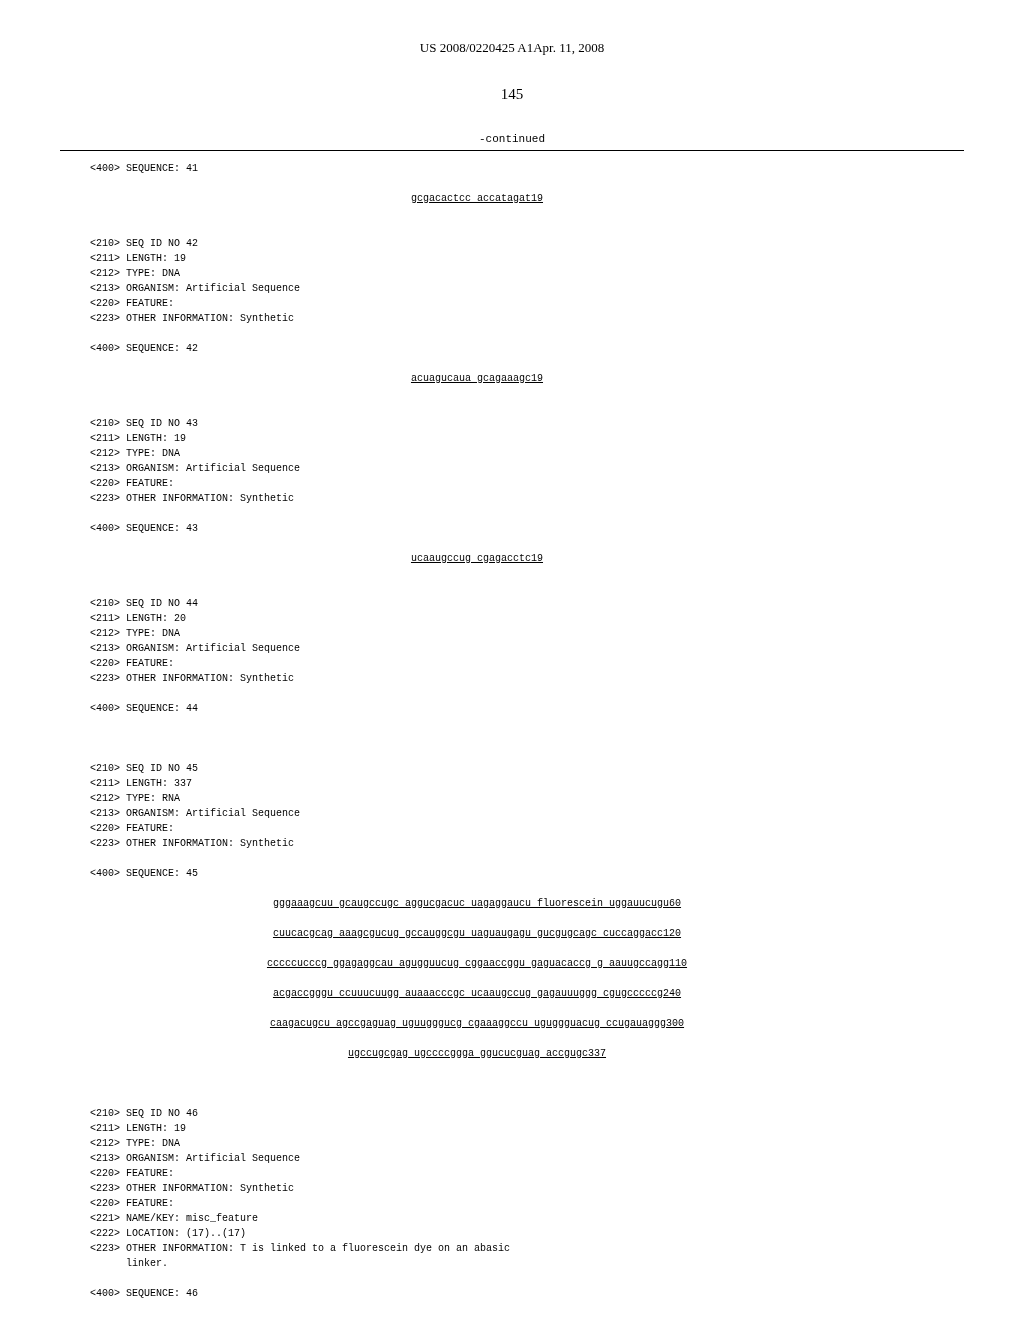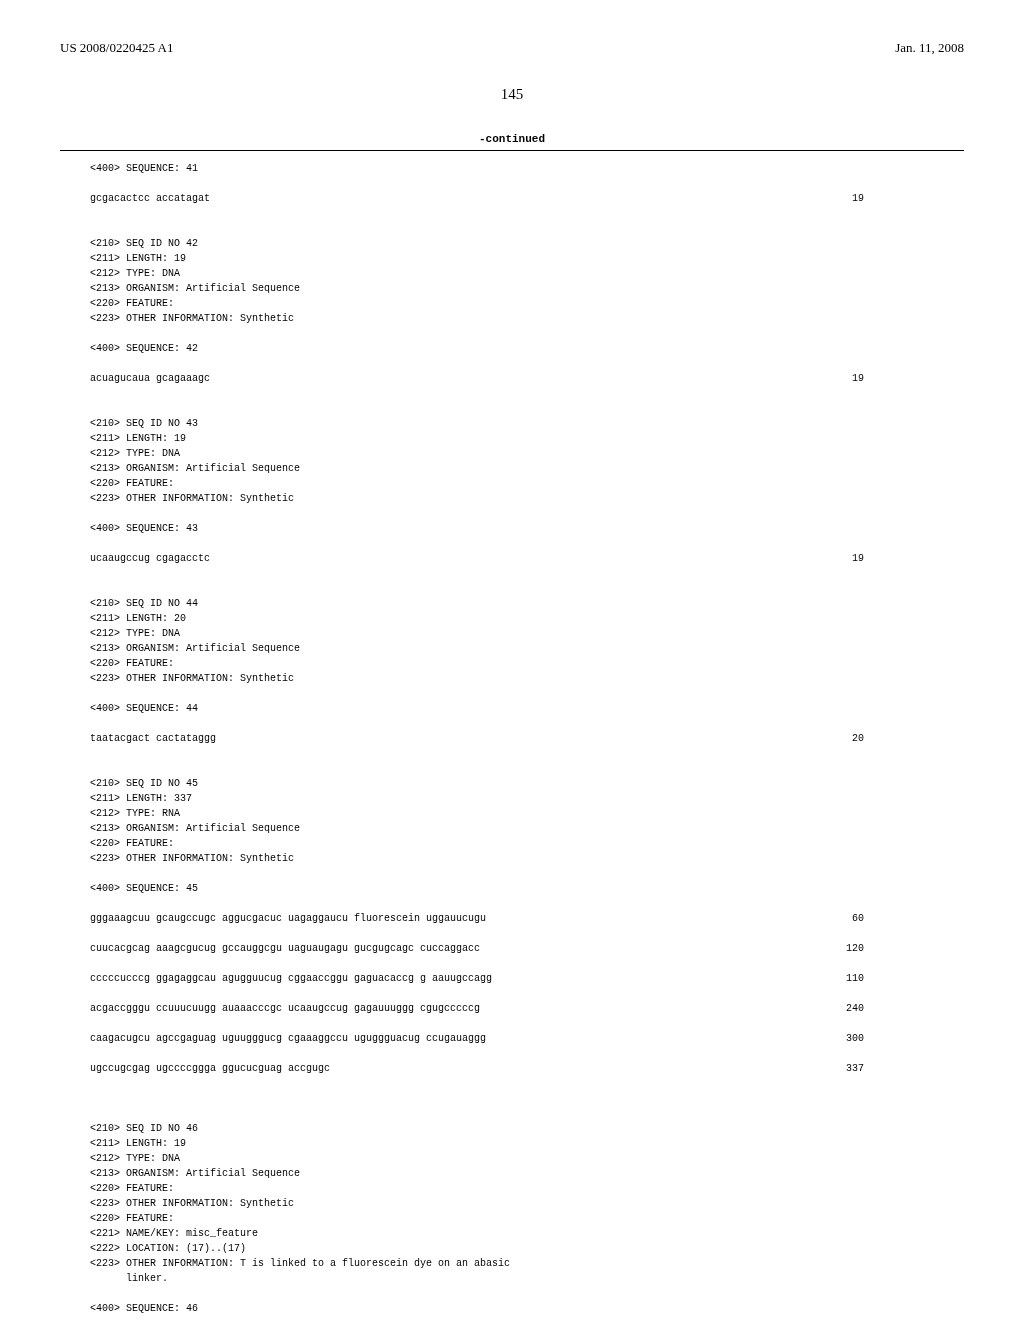--- a/index.html
+++ b/index.html
@@ -10,78 +10,78 @@
     body {
       font-family: 'Times New Roman', serif;
       background: white;
       width: 1024px;
       height: 1320px;
       padding: 40px 60px;
       font-size: 12px;
     }
     .header {
       display: flex;
-      justify-content: space-between;
+      justify-content: center;
       margin-bottom: 30px;
     }
     .header-left {
       font-size: 13px;
     }
     .header-right {
       font-size: 13px;
     }
     .page-number {
       text-align: center;
       font-size: 15px;
       margin-bottom: 30px;
     }
     .continued {
       text-align: center;
       font-family: 'Courier New', monospace;
       font-size: 11px;
       margin-bottom: 5px;
-      font-weight: bold;
     }
     .divider {
       border-top: 1px solid black;
       margin-bottom: 10px;
       margin-left: 0;
       margin-right: 0;
     }
     .sequence-block {
       font-family: 'Courier New', monospace;
       font-size: 10px;
       line-height: 1.5;
       margin-left: 30px;
       margin-bottom: 15px;
     }
     .sequence-line {
       white-space: pre;
     }
     .sequence-data {
       display: flex;
-      justify-content: space-between;
+      justify-content: center;
       white-space: pre;
+      text-decoration: underline;
     }
     .seq-text {
       white-space: pre;
     }
     .seq-pos {
       padding-right: 100px;
     }
     .blank-line {
       height: 15px;
     }
   </style>
 </head>
 <body>
 
 <div class="header">
   <div class="header-left">US 2008/0220425 A1</div>
-  <div class="header-right">Jan. 11, 2008</div>
+  <div class="header-right">Apr. 11, 2008</div>
 </div>
 
 <div class="page-number">145</div>
 
 <div class="continued">-continued</div>
 <div class="divider"></div>
 
 <div id="sequences-container">
     <div class="sequence-block">
       <div class="sequence-line">&lt;400&gt; SEQUENCE: 41</div>
@@ -118,21 +118,20 @@
     <div class="sequence-block">
       <div class="sequence-line">&lt;210&gt; SEQ ID NO 44</div>
       <div class="sequence-line">&lt;211&gt; LENGTH: 20</div>
       <div class="sequence-line">&lt;212&gt; TYPE: DNA</div>
       <div class="sequence-line">&lt;213&gt; ORGANISM: Artificial Sequence</div>
       <div class="sequence-line">&lt;220&gt; FEATURE:</div>
       <div class="sequence-line">&lt;223&gt; OTHER INFORMATION: Synthetic</div>
       <div class="blank-line"></div>
       <div class="sequence-line">&lt;400&gt; SEQUENCE: 44</div>
       <div class="blank-line"></div>
-      <div class="sequence-data"><span class="seq-text">taatacgact cactataggg</span><span class="seq-pos">20</span></div>
     </div>
     <div class="blank-line"></div>
     <div class="sequence-block">
       <div class="sequence-line">&lt;210&gt; SEQ ID NO 45</div>
       <div class="sequence-line">&lt;211&gt; LENGTH: 337</div>
       <div class="sequence-line">&lt;212&gt; TYPE: RNA</div>
       <div class="sequence-line">&lt;213&gt; ORGANISM: Artificial Sequence</div>
       <div class="sequence-line">&lt;220&gt; FEATURE:</div>
       <div class="sequence-line">&lt;223&gt; OTHER INFORMATION: Synthetic</div>
       <div class="blank-line"></div>

